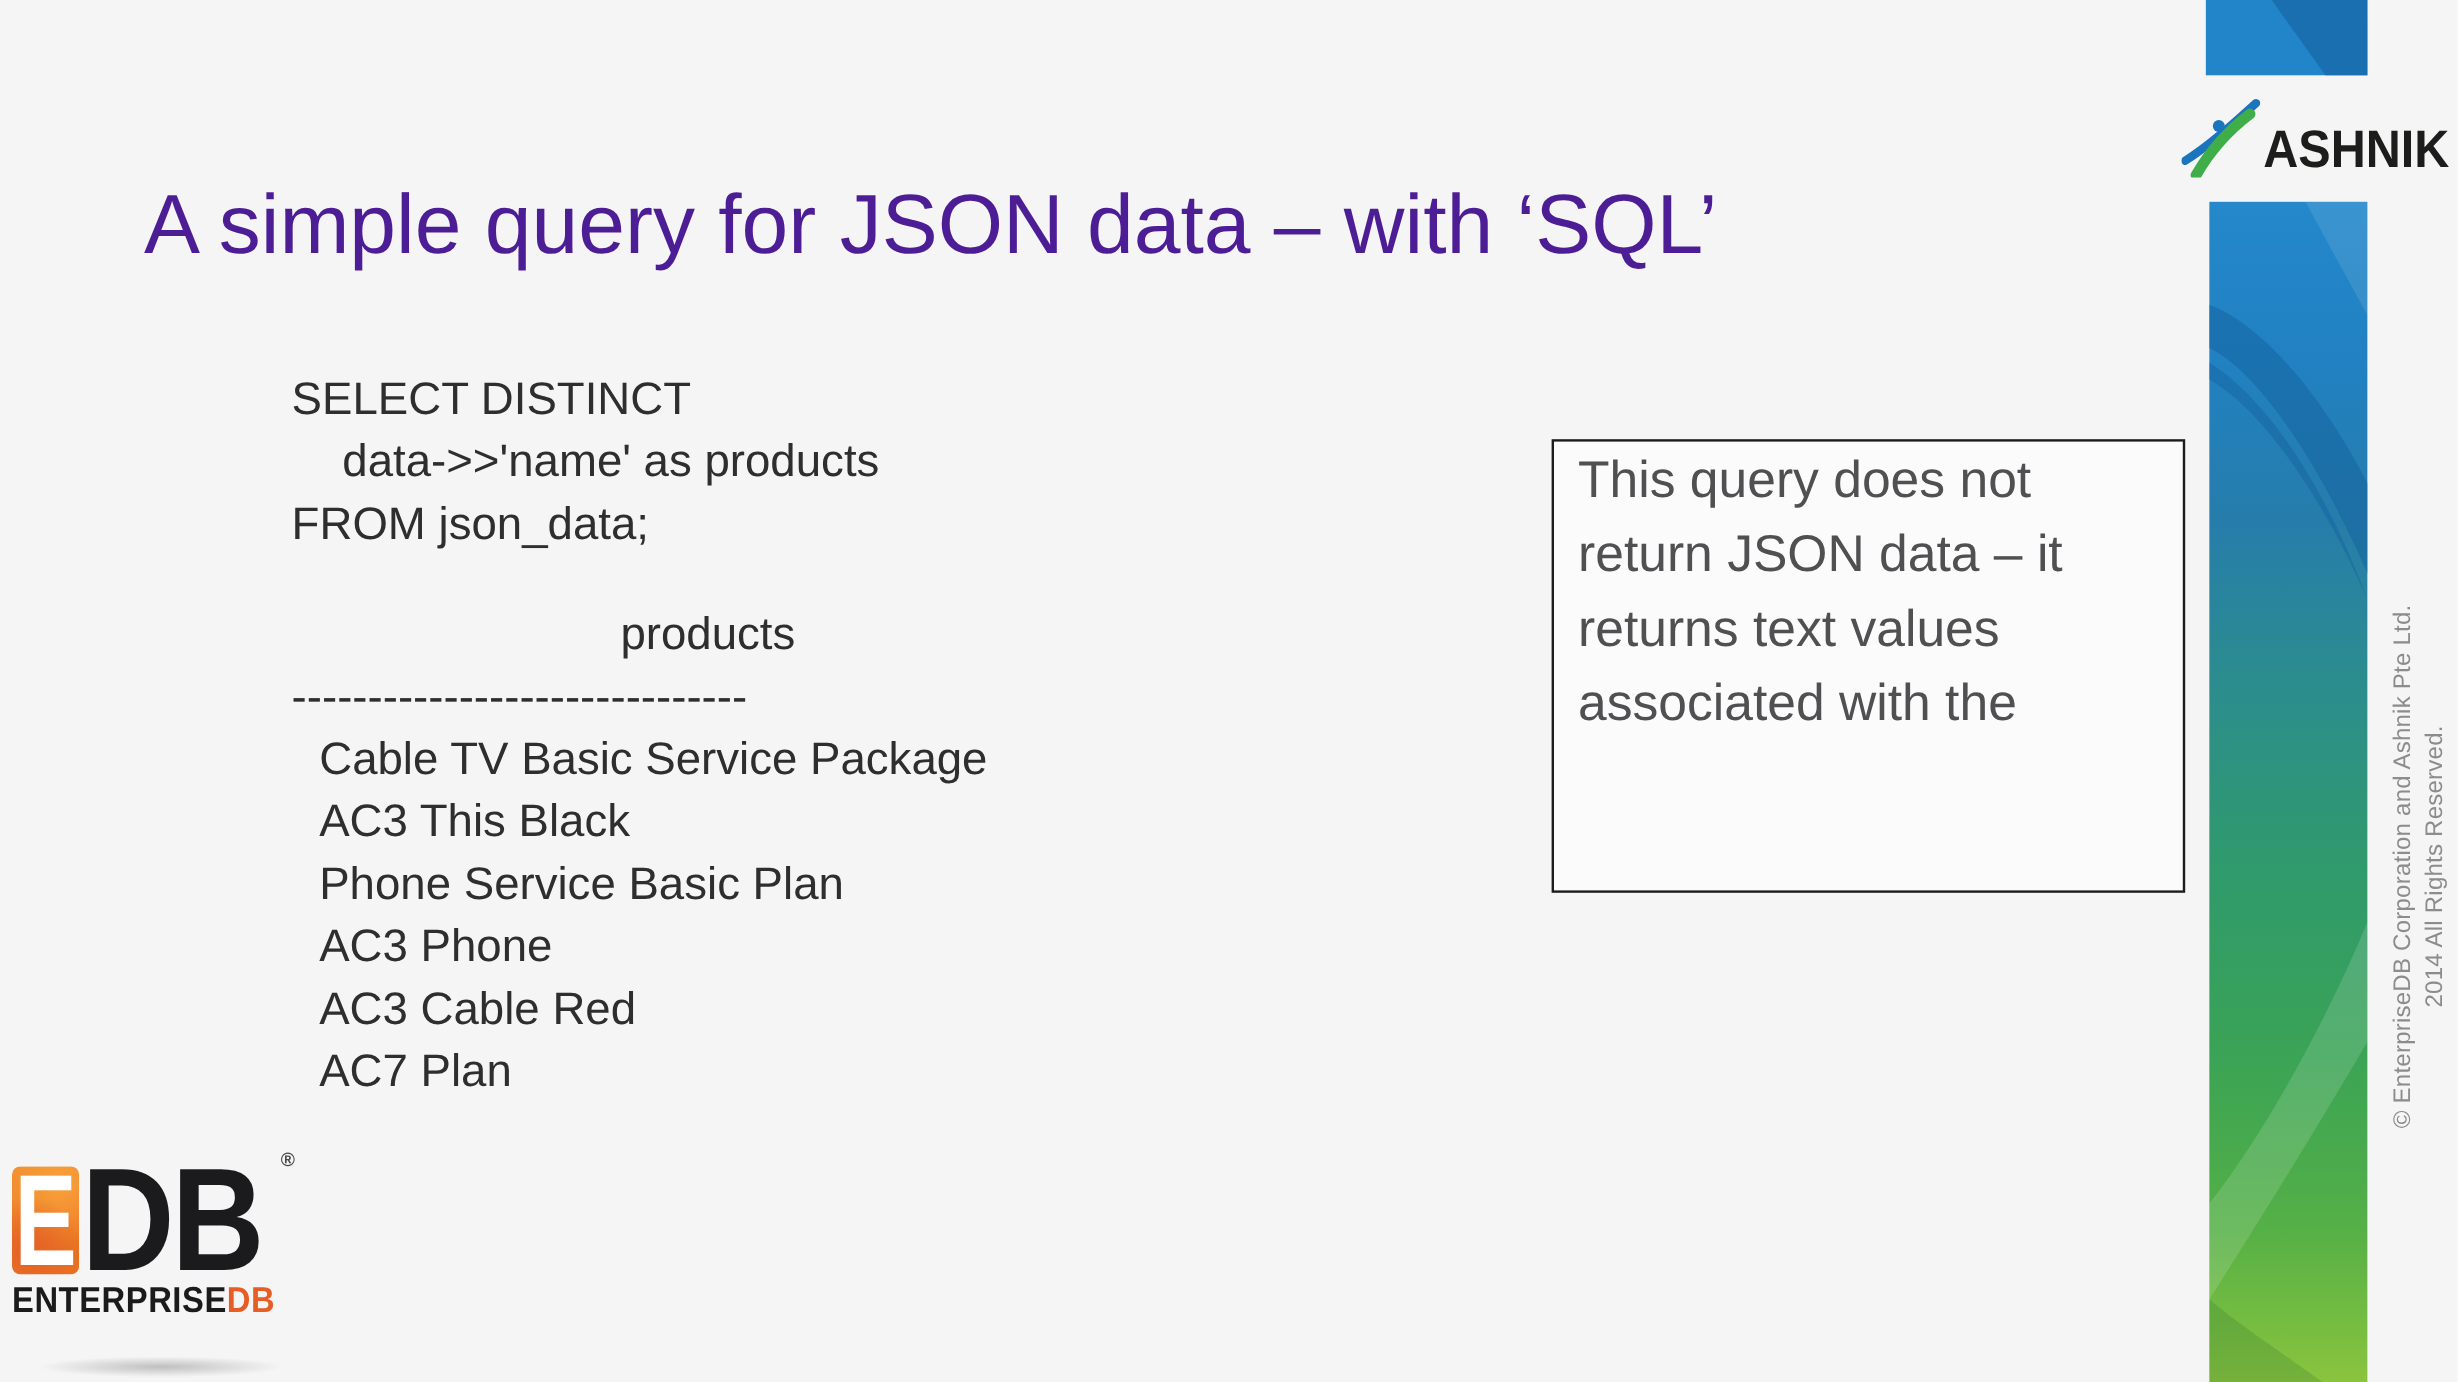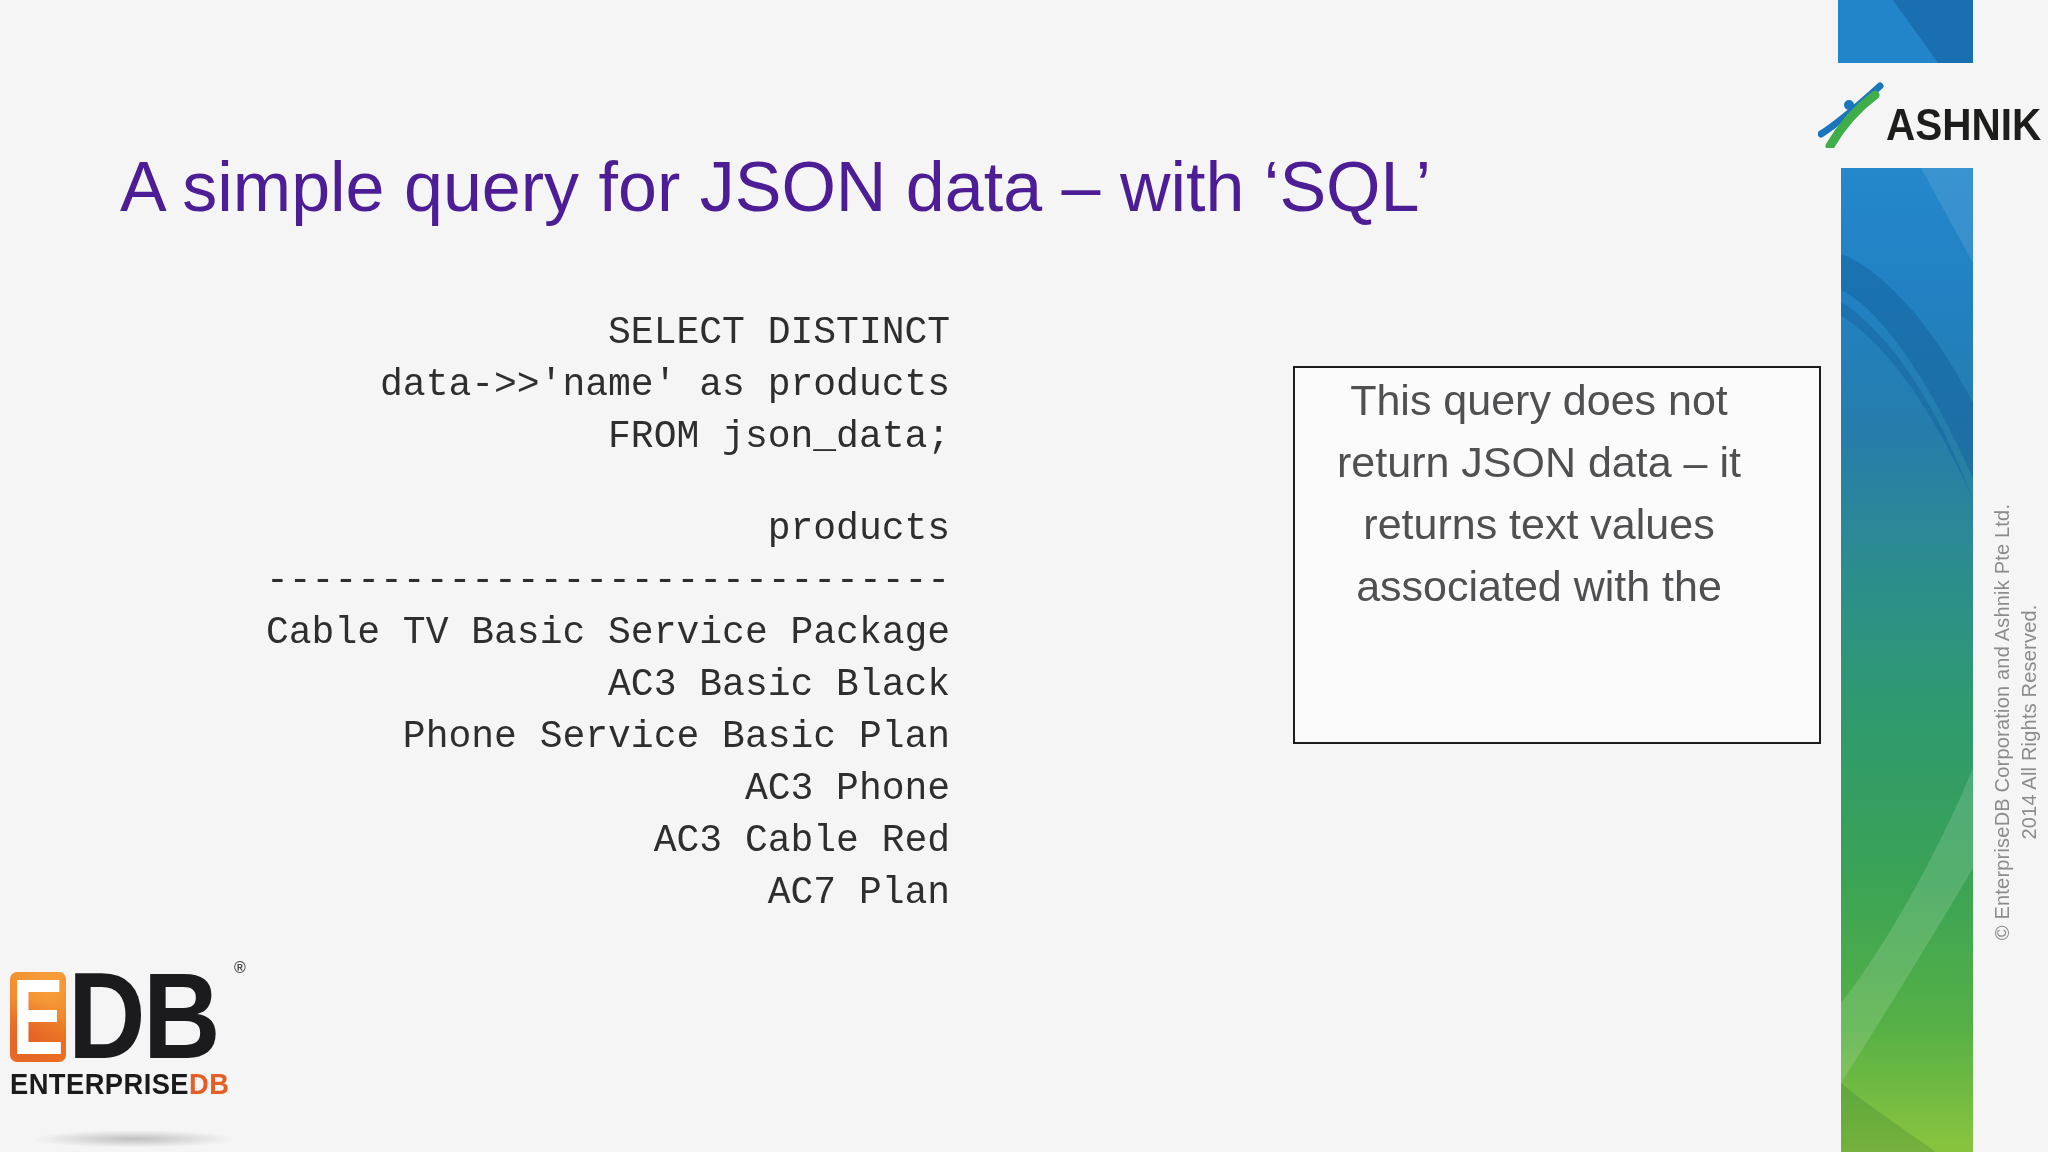--- a/index.html
+++ b/index.html
@@ -6,30 +6,30 @@
   body { width:2048px; height:1152px; overflow:hidden; font-family:"Liberation Sans", sans-serif; }
   .slide { position:relative; width:2048px; height:1152px; background:#f5f5f6; overflow:hidden; }
 
   
   .title { position:absolute; left:120px; top:148px; margin:0; font-weight:400;
            font-size:70px; line-height:78px; color:#4c1d95; white-space:nowrap; }
 
   
   .code { position:absolute; left:243px; top:307px; }
   .cl { height:52px; line-height:52px; white-space:pre;
-        font-family:Liberation Mono, monospace; font-size:38px; color:#2e2e2e;text-align:right; }
+        font-family:Liberation Sans, sans-serif; font-size:38px; color:#2e2e2e; }
   .cl.gap { height:40px; }
   .cl.header { padding-left:274px; }
   .cl.row { padding-left:23px; }
 
   
   .note { position:absolute; left:1293px; top:366px; width:528px; height:378px;
           box-sizing:border-box; border:2px solid #1c1c1c; background:#fbfbfc;
           padding:1px 56px 0 20px; }
-  .note div { font-size:43px; line-height:62px; color:#505052; white-space:nowrap;text-align:center; }
+  .note div { font-size:43px; line-height:62px; color:#505052; white-space:nowrap; }
 
   
   .band-top { position:absolute; left:1838px; top:0; width:135px; height:63px; }
   .band { position:absolute; left:1841px; top:168px; width:132px; height:984px; }
   .band svg, .band-top svg { display:block; }
 
   
   .ashnik { position:absolute; left:1818px; top:82px; display:flex;justify-content:space-between; }
   .ashnik-text { font-weight:700; font-size:44px; line-height:44px; color:#1d1d1b;
                  transform:scaleX(0.92); transform-origin:left center;
@@ -72,21 +72,21 @@
   <h1 class="title">A simple query for JSON data – with ‘SQL’</h1>
 
   <div class="code">
     <div class="cl">SELECT DISTINCT</div>
     <div class="cl">    data-&gt;&gt;'name' as products</div>
     <div class="cl">FROM json_data;</div>
     <div class="cl gap"></div>
     <div class="cl header">products</div>
     <div class="cl">------------------------------</div>
     <div class="cl row">Cable TV Basic Service Package</div>
-    <div class="cl row">AC3 Basic Black</div>
+    <div class="cl row">AC3 This Black</div>
     <div class="cl row">Phone Service Basic Plan</div>
     <div class="cl row">AC3 Phone</div>
     <div class="cl row">AC3 Cable Red</div>
     <div class="cl row">AC7 Plan</div>
   </div>
 
   <div class="note">
     <div>This query does not</div>
     <div>return JSON data – it</div>
     <div>returns text values</div>

